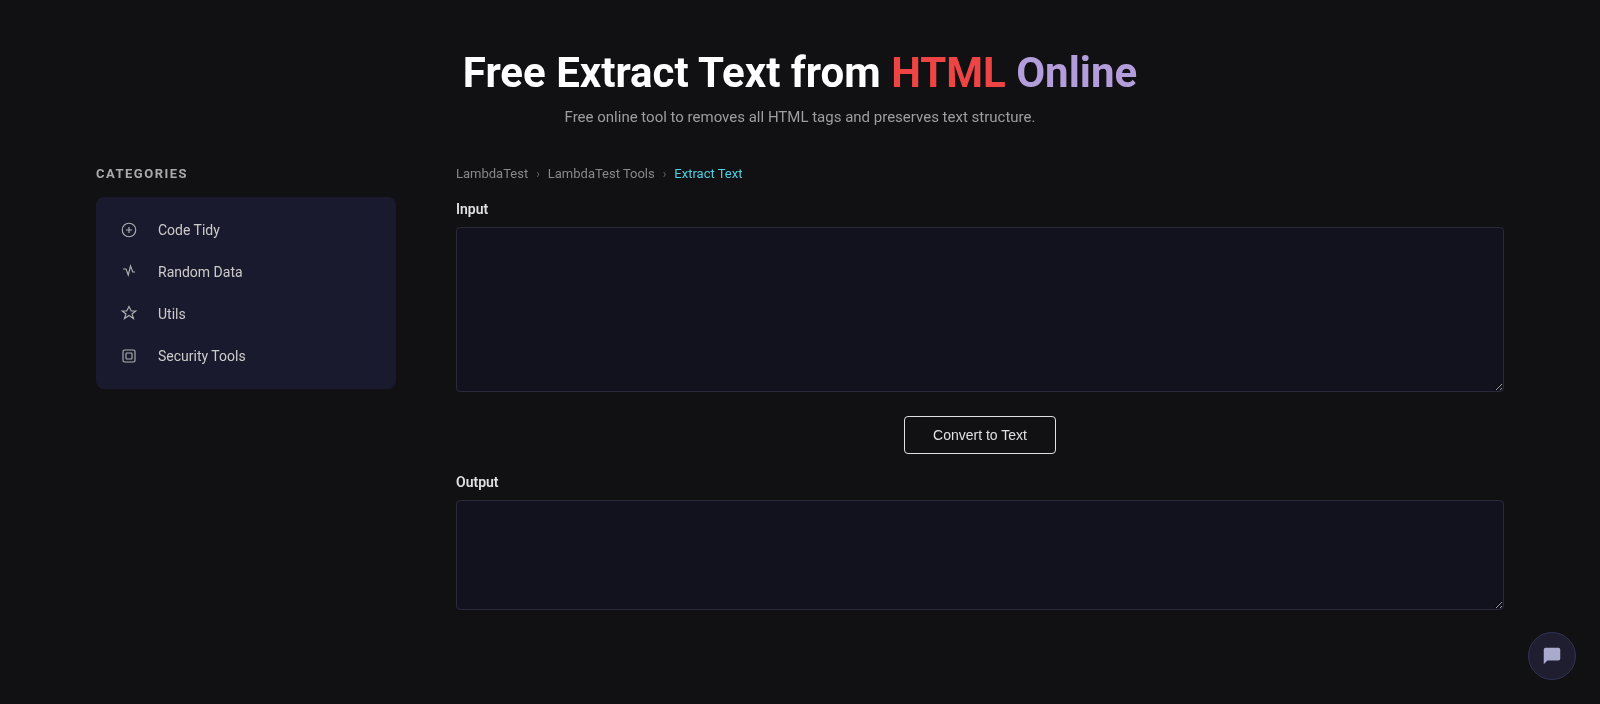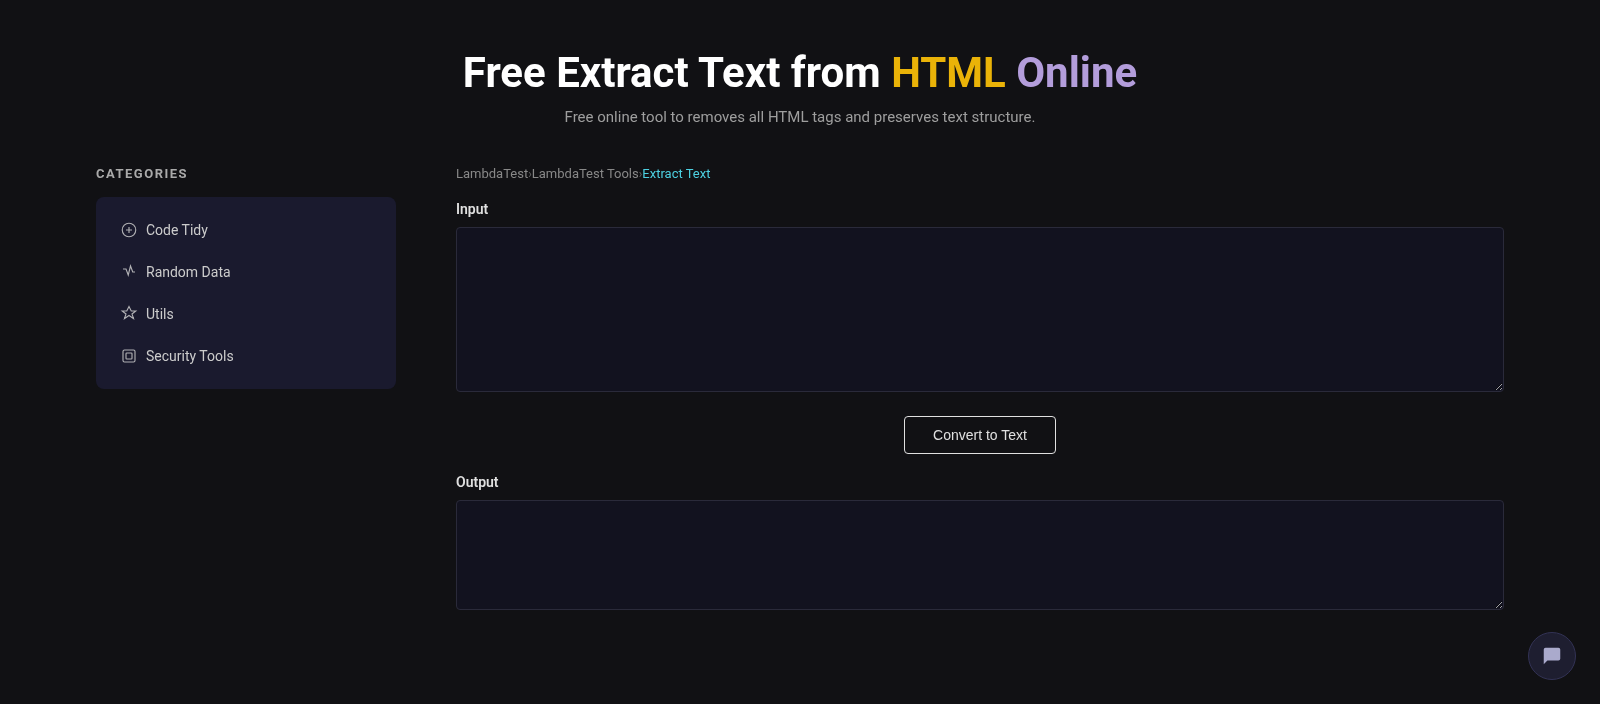--- a/index.html
+++ b/index.html
@@ -16,21 +16,21 @@
       text-align: center;
       padding: 48px 20px 40px;
     }
     .header-title {
       font-size: 42px;
       font-weight: 700;
       color: #ffffff;
       line-height: 1.2;
     }
     .header-title .highlight-pink {
-      color: #eab308;
+      color: #ef4444;
     }
     .header-title .highlight-purple {
       color: #b39ddb;
     }
     .header-subtitle {
       font-size: 15px;
       color: #9e9e9e;
       margin-top: 10px;
     }
 
@@ -55,21 +55,21 @@
       text-transform: uppercase;
     }
     .sidebar-menu {
       background-color: #1a1a2e;
       border-radius: 8px;
       padding: 12px 0;
     }
     .sidebar-item {
       display: flex;
       align-items: center;
-      gap: 8px;
+      gap: 20px;
       padding: 12px 24px;
       cursor: pointer;
       color: #cccccc;
       font-size: 14px;
       transition: background 0.15s;
     }
     .sidebar-icon {
       width: 20px;
       height: 20px;
       flex-shrink: 0;
@@ -78,21 +78,21 @@
 
     
     .content {
       flex: 1;
     }
 
     
     .breadcrumb {
       display: flex;
       align-items: center;
-      gap: 0;
+      gap: 8px;
       font-size: 13px;
       color: #888888;
       margin-bottom: 20px;
     }
     .breadcrumb-item {
       color: #888888;
     }
     .breadcrumb-item.active {
       color: #4dd0e1;
     }

